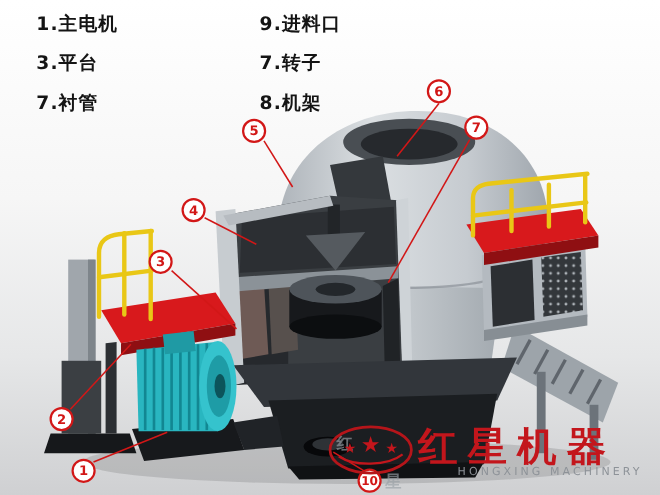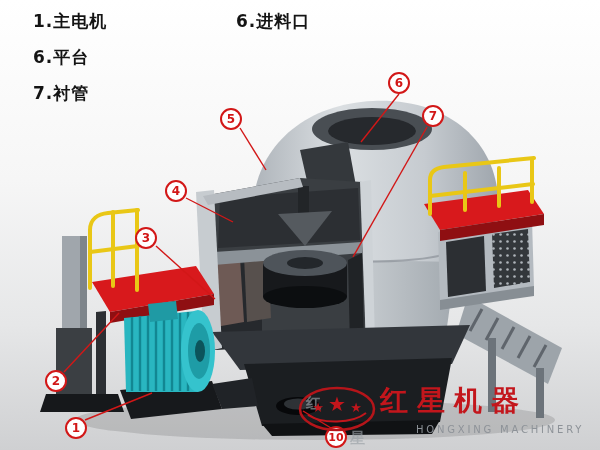--- a/index.html
+++ b/index.html
@@ -20,21 +20,21 @@
 
   .callout {
     position:absolute; width:22px; height:22px; border-radius:50%;
     border:2px solid #d21717; background:#ffffff; color:#d21717;
     font-size:12px; font-weight:700; display:flex; align-items:center; justify-content:center;
     z-index:7; line-height:1;
   }
 
   .logo { position:absolute; left:290px; top:380px; width:306px; height:62px; z-index:8; }
   .logo-emblem { position:absolute; left:6px; top:4px; }
-  .logo-cn { position:absolute; left:90px; top:2px; font-size:28px; font-weight:700;
+  .logo-cn { position:absolute; left:90px; top:2px; font-size:36px; font-weight:700;
              color:#c3161c; letter-spacing:9px; white-space:nowrap; }
   .logo-en { position:absolute; left:126px; top:44px; font-size:10px; color:#8d9298;
              letter-spacing:2.8px; white-space:nowrap; }
   .wm { position:absolute; color:#99a0a6; opacity:0.65; font-size:15px; font-weight:700; z-index:5; }
   #wm1 { left:306px; top:394px; }
   #wm2 { left:350px; top:429px; }
 </style>
 </head>
 <body>
 
@@ -178,25 +178,27 @@
       <line x1="186" y1="198" x2="233" y2="222"></line>
       <line x1="156" y1="246" x2="215" y2="299"></line>
       <line x1="64" y1="372" x2="119" y2="313"></line>
       <line x1="85" y1="420" x2="152" y2="393"></line>
       <line x1="331" y1="428" x2="303" y2="411"></line>
     </g>
   </svg>
 
   <div class="legend-col" id="legend-col1">
     <div class="legend-item">1.主电机</div>
-    <div class="legend-item">6.平台</div>
+    <div class="legend-item">3.平台</div>
     <div class="legend-item">7.衬管</div>
   </div>
   <div class="legend-col" id="legend-col2">
-    <div class="legend-item">6.进料口</div>
+    <div class="legend-item">9.进料口</div>
+    <div class="legend-item">7.转子</div>
+    <div class="legend-item">8.机架</div>
   </div>
 
   <div class="callout" style="left:65px;top:417px">
       <span>1</span>
     </div>
   <div class="callout" style="left:45px;top:370px">
       <span>2</span>
     </div>
   <div class="callout" style="left:135px;top:227px">
       <span>3</span>

